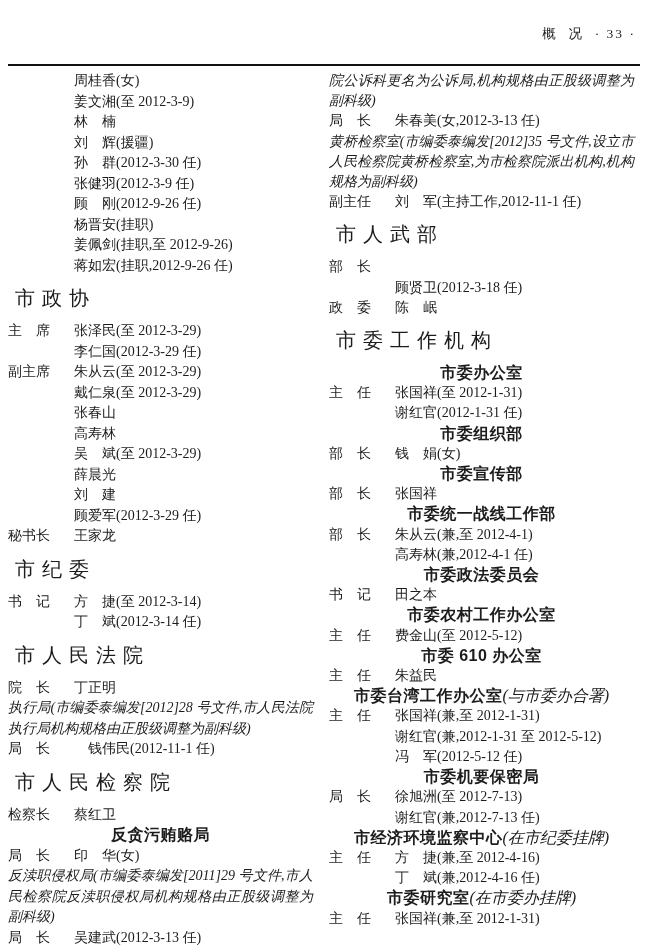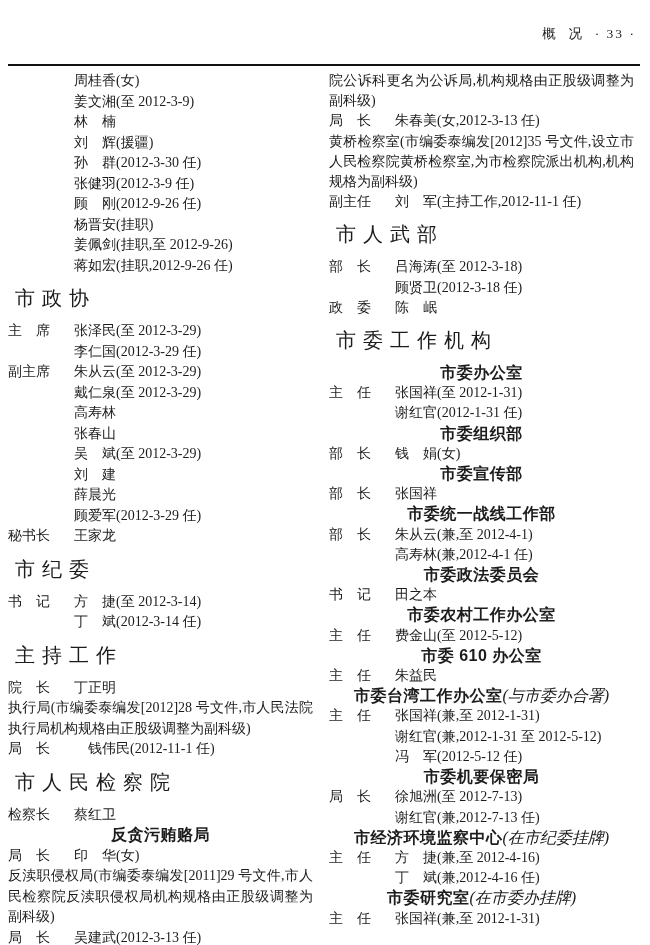--- a/index.html
+++ b/index.html
@@ -27,20 +27,21 @@
   .cols { display: flex; gap: 16px; padding: 5px 8px 0 8px; }
   .col { width: 305px; }
   
   .row { display: flex; font-size: 14px; line-height: 20.5px; align-items: flex-end; }
   #col-right .row, #col-right .note, #col-right .sub { line-height: 20.2px; }
   .lbl { flex: 0 0 66px; white-space: pre; }
   .txt { flex: 1; white-space: pre-wrap; }
   .indent { padding-left: 66px; }
   .note {
     font-size: 14px; line-height: 20.5px;
+    font-style: italic;
     text-align: justify;
     text-justify: inter-character;
     white-space: pre-wrap;
   }
   .heading {
     text-align: left;
     font-size: 20px; line-height: 26px;
     letter-spacing: 7px; padding-left: 7px;
     margin: 9px 0 10px 0;
     font-weight: 500;
@@ -110,50 +111,50 @@
           <span class="txt">李仁国(2012-3-29 任)</span>
         </div>
         <div class="row">
           <span class="lbl">副主席</span>
           <span class="txt">朱从云(至 2012-3-29)</span>
         </div>
         <div class="row indent">
           <span class="txt">戴仁泉(至 2012-3-29)</span>
         </div>
         <div class="row indent">
+          <span class="txt">张春山</span>
+        </div>
+        <div class="row indent">
           <span class="txt">高寿林</span>
         </div>
         <div class="row indent">
-          <span class="txt">张春山</span>
-        </div>
-        <div class="row indent">
           <span class="txt">吴　斌(至 2012-3-29)</span>
         </div>
         <div class="row indent">
+          <span class="txt">薛晨光</span>
+        </div>
+        <div class="row indent">
           <span class="txt">刘　建</span>
-        </div>
-        <div class="row indent">
-          <span class="txt">薛晨光</span>
         </div>
         <div class="row indent">
           <span class="txt">顾爱军(2012-3-29 任)</span>
         </div>
         <div class="row">
           <span class="lbl">秘书长</span>
           <span class="txt">王家龙</span>
         </div>
         <div class="heading">市纪委</div>
         <div class="row">
           <span class="lbl">书　记</span>
           <span class="txt">方　捷(至 2012-3-14)</span>
         </div>
         <div class="row indent">
           <span class="txt">丁　斌(2012-3-14 任)</span>
         </div>
-        <div class="heading">主持工作</div>
+        <div class="heading">市人民法院</div>
         <div class="row">
           <span class="lbl">院　长</span>
           <span class="txt">丁正明</span>
         </div>
         <div class="note">执行局(市编委泰编发[2012]28 号文件,市人民法院执行局机构规格由正股级调整为副科级)</div>
         <div class="row">
           <span class="lbl">局　长</span>
           <span class="txt">　钱伟民(2012-11-1 任)</span>
         </div>
         <div class="heading">市人民检察院</div>
@@ -179,21 +180,20 @@
           <span class="txt">朱春美(女,2012-3-13 任)</span>
         </div>
         <div class="note">黄桥检察室(市编委泰编发[2012]35 号文件,设立市人民检察院黄桥检察室,为市检察院派出机构,机构规格为副科级)</div>
         <div class="row">
           <span class="lbl">副主任</span>
           <span class="txt">刘　军(主持工作,2012-11-1 任)</span>
         </div>
         <div class="heading">市人武部</div>
         <div class="row">
           <span class="lbl">部　长</span>
-          <span class="txt">吕海涛(至 2012-3-18)</span>
         </div>
         <div class="row indent">
           <span class="txt">顾贤卫(2012-3-18 任)</span>
         </div>
         <div class="row">
           <span class="lbl">政　委</span>
           <span class="txt">陈　岷</span>
         </div>
         <div class="heading">市委工作机构</div>
         <div class="sub"><span>市委办公室</span></div>

